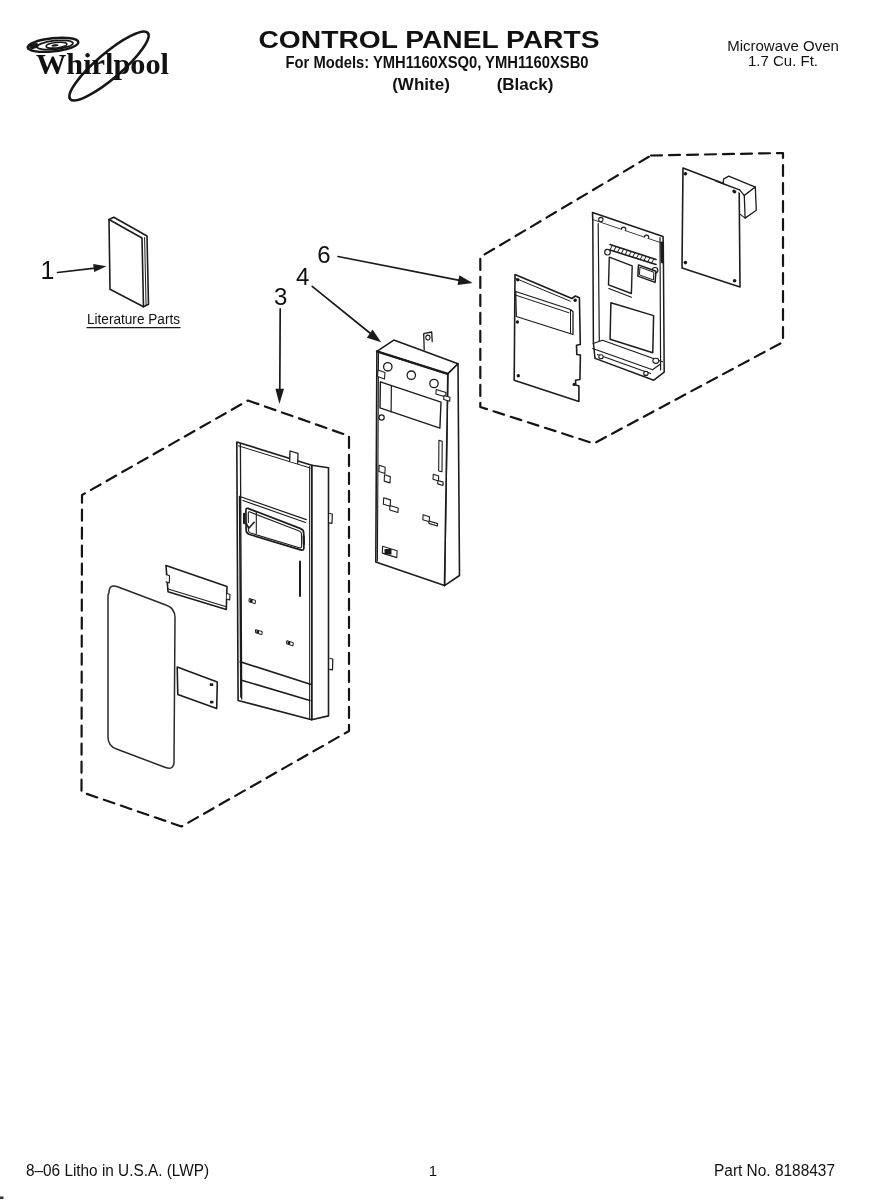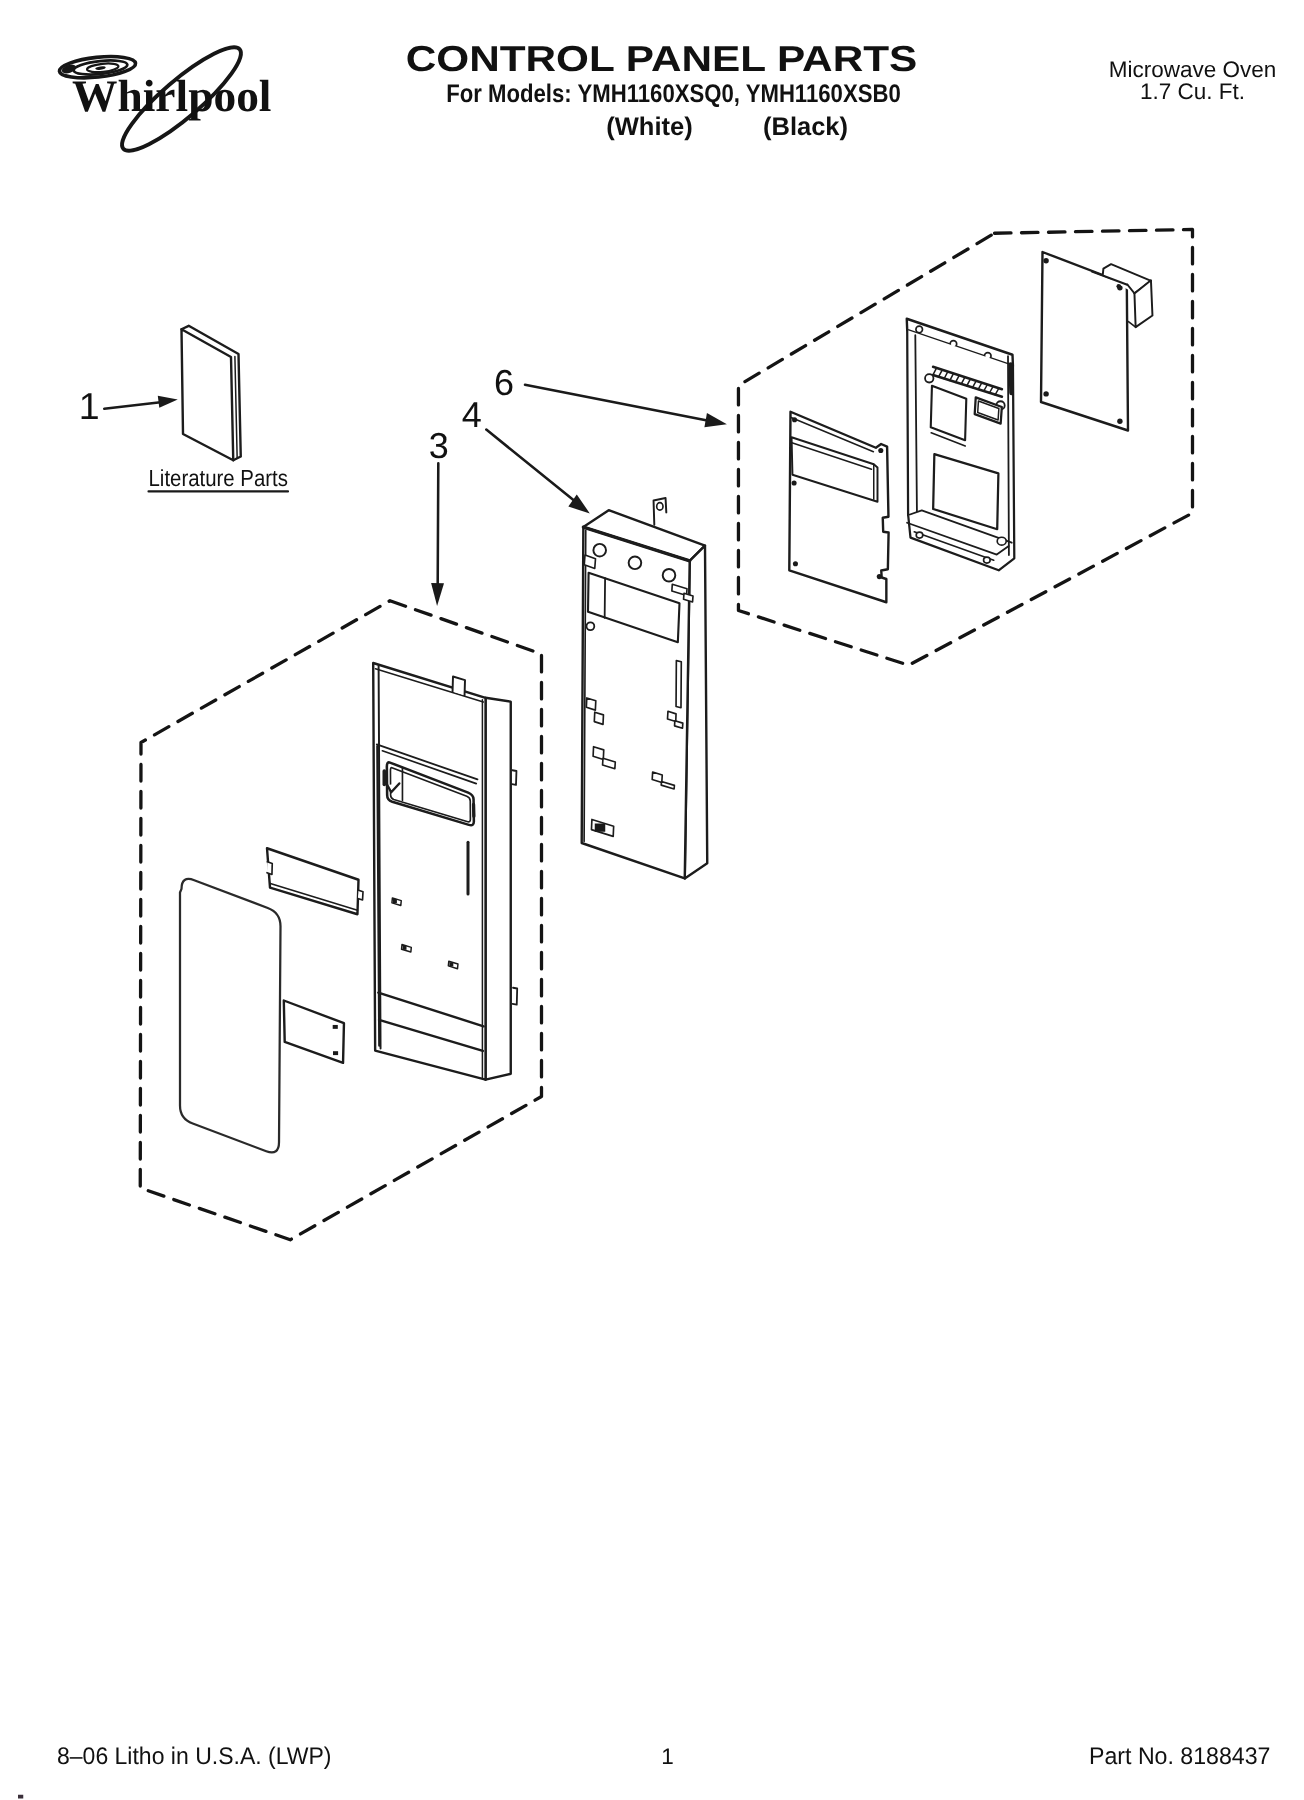--- a/index.html
+++ b/index.html
@@ -1,17 +1,17 @@
 <!DOCTYPE html>
 <html><head>
 <meta charset="utf-8">
 <style>
 html,body{margin:0;padding:0;background:#fff;}
 #page{position:relative;width:840px;height:1200px;background:#ffffff;overflow:hidden;
-  font-family:"Liberation Sans",sans-serif;margin-left:12px;}
+  font-family:"Liberation Sans",sans-serif;}
 </style>
 </head>
 <body>
 <div id="page">
 <svg width="869" height="1200" viewBox="0 0 869 1200" fill="none" stroke-linecap="round" stroke-linejoin="round">
 
 <g stroke="#161616">
   <ellipse cx="109" cy="66" rx="51" ry="12.5" transform="rotate(-40.5 109 66)" stroke-width="2.6"></ellipse>
   <ellipse cx="53" cy="44.8" rx="25.5" ry="6.6" transform="rotate(-6 53 44.8)" stroke-width="2.4"></ellipse>
   <ellipse cx="55" cy="45" rx="18" ry="4.3" transform="rotate(-6 55 45)" stroke-width="1.8"></ellipse>

